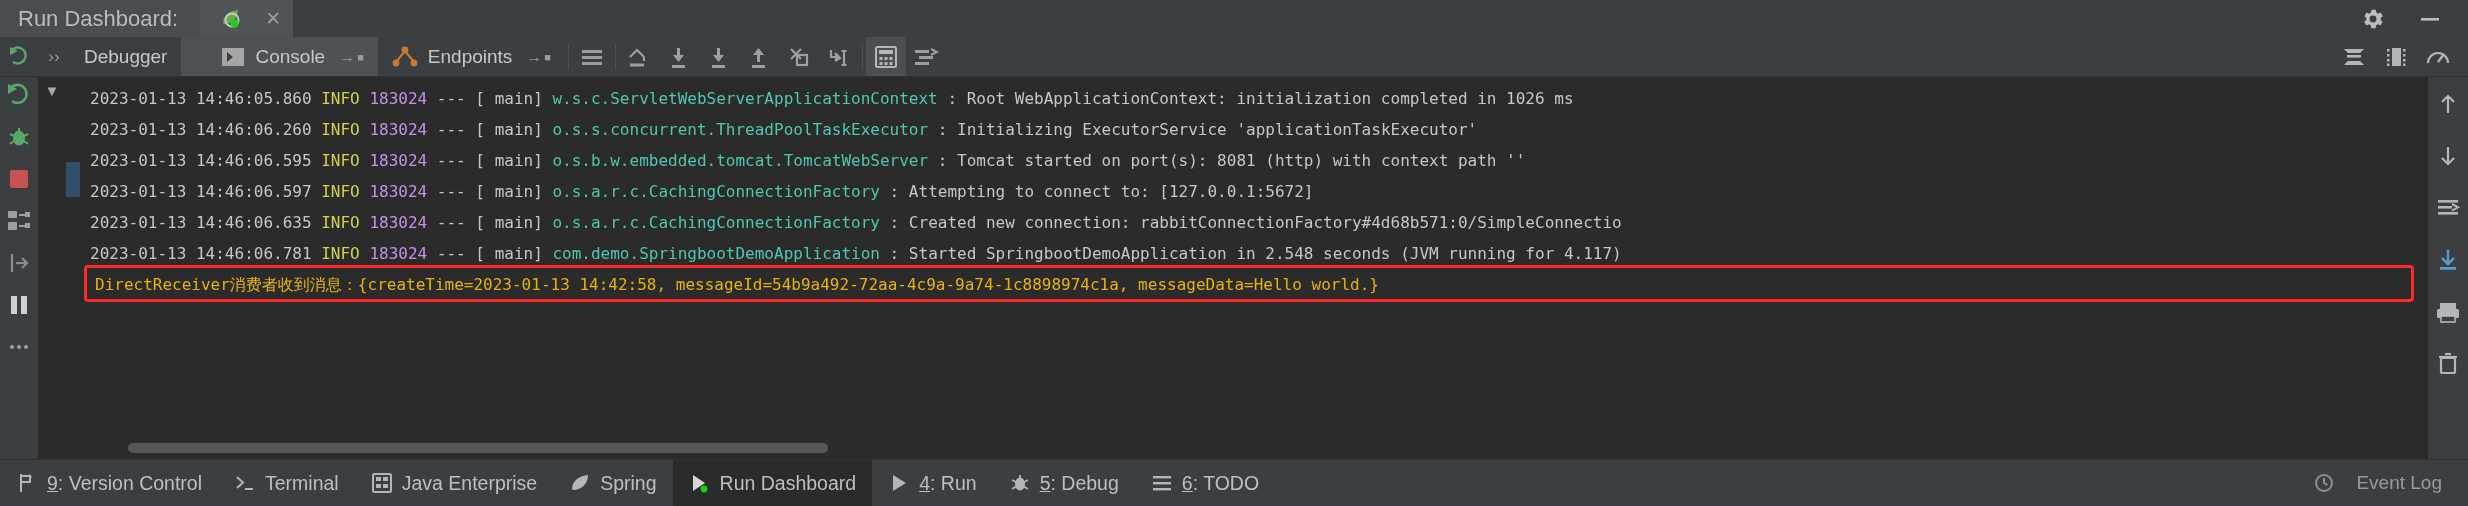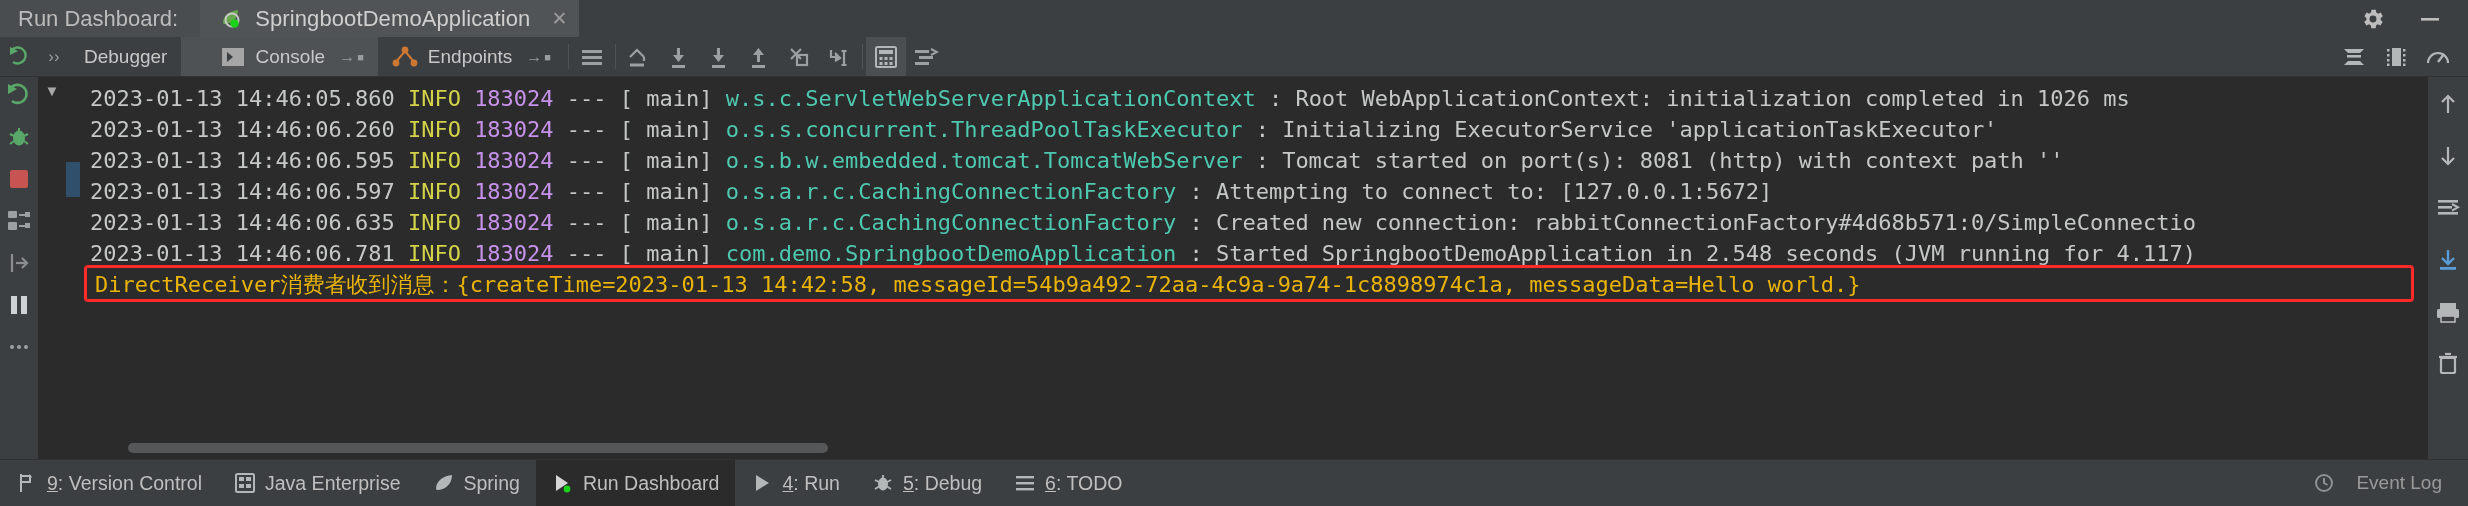--- a/index.html
+++ b/index.html
@@ -39,21 +39,21 @@
   .leftrail{width:38px;background:#3c3f41;display:flex;flex-direction:column;align-items:center;padding-top:4px;gap:14px;flex:0 0 auto;}
   .leftrail .ri{width:30px;height:28px;display:flex;align-items:center;justify-content:center;}
 
   .console-wrap{flex:1 1 auto;position:relative;min-width:0;display:flex;}
   .fold{width:28px;background:#2b2b2b;display:flex;flex-direction:column;align-items:center;padding-top:4px;flex:0 0 auto;}
   .fold .tri{color:#a9a9a9;font-size:15px;line-height:1;margin-top:2px;}
   .sidestrip{width:14px;background:#2b2b2b;flex:0 0 auto;position:relative;}
   .sidestrip .blue{position:absolute;left:0;top:85px;width:14px;height:35px;background:#2f4f6b;}
 
   .console{flex:1 1 auto;background:#2b2b2b;position:relative;overflow:hidden;min-width:0;
-           font-family:"DejaVu Sans Mono","Liberation Mono",monospace;font-size:22px;line-height:31px;
+           font-family:"DejaVu Sans Mono","Liberation Mono",monospace;font-size:16px;line-height:31px;
            padding-top:6px;white-space:nowrap;}
   .line{height:31px;padding-left:10px;}
   .c-date{color:#c5c8c6;}
   .c-info{color:#d3d34a;}
   .c-pid{color:#c792ea;}
   .c-dash{color:#c5c8c6;}
   .c-thread{color:#c5c8c6;}
   .c-logger{color:#4ec9b0;}
   .c-msg{color:#c5c8c6;}
 
@@ -88,21 +88,20 @@
     <div class="rd-label">Run Dashboard:</div>
     <div class="tab-strip">
       <div class="run-tab">
         <span>
           <svg width="26" height="26" viewBox="0 0 26 26">
             <path d="M5 17 C5 8 13 5 20 4 C20 12 14 18 6 18 Z" fill="#6aa84f"></path>
             <circle cx="14" cy="14" r="6.5" fill="none" stroke="#c9c9c9" stroke-width="2"></circle>
             <circle cx="16.5" cy="17.5" r="4.2" fill="#19d219"></circle>
           </svg>
         </span>
-        <span class="ttl">SpringbootDemoApplication</span>
         <span class="tab-close">✕</span>
       </div>
     </div>
     <div class="spacer"></div>
     <div class="tb-right">
       <span>
         <svg width="26" height="26" viewBox="0 0 24 24" fill="#bdbdbd">
           <path d="M19.1 13a7.5 7.5 0 000-2l2-1.5-2-3.4-2.4 1a7.6 7.6 0 00-1.7-1l-.4-2.6h-4l-.4 2.6a7.6 7.6 0 00-1.7 1l-2.4-1-2 3.4L5.9 11a7.5 7.5 0 000 2l-2 1.5 2 3.4 2.4-1c.5.4 1.1.8 1.7 1l.4 2.6h4l.4-2.6c.6-.2 1.2-.6 1.7-1l2.4 1 2-3.4-2-1.5zM12 15.2A3.2 3.2 0 1112 8.8a3.2 3.2 0 010 6.4z"></path>
         </svg>
       </span>
@@ -416,20 +415,29 @@
       <span>
         <svg width="22" height="22" viewBox="0 0 22 22" fill="none" stroke="#b4b7b8" stroke-width="2">
           <path d="M5 2 L5 20"></path>
             <path d="M5 4 L14 4 L14 10 L5 10"></path>
             <path d="M13 2 L16 5 L13 8" fill="#b4b7b8" stroke="none"></path>
         </svg>
       </span>
       <span><u>9</u><span>: Version Control</span></span>
     </div>
 
+    <div class="sbtn">
+      <span>
+        <svg width="22" height="20" viewBox="0 0 22 20" fill="none" stroke="#b4b7b8" stroke-width="2">
+          <path d="M3 4 L9 9.5 L3 15"></path>
+            <path d="M11 16 L19 16"></path>
+        </svg>
+      </span>
+      <span>Terminal</span>
+    </div>
 
     <div class="sbtn">
       <span>
         <svg width="22" height="22" viewBox="0 0 22 22" fill="#b4b7b8">
           <rect x="2" y="2" width="18" height="18" rx="1.5" fill="none" stroke="#b4b7b8" stroke-width="2"></rect>
           <rect x="5" y="5" width="5" height="4"></rect>
             <rect x="12" y="5" width="5" height="4"></rect>
           <rect x="5" y="12" width="5" height="4"></rect>
             <rect x="12" y="12" width="5" height="4"></rect>
         </svg>

